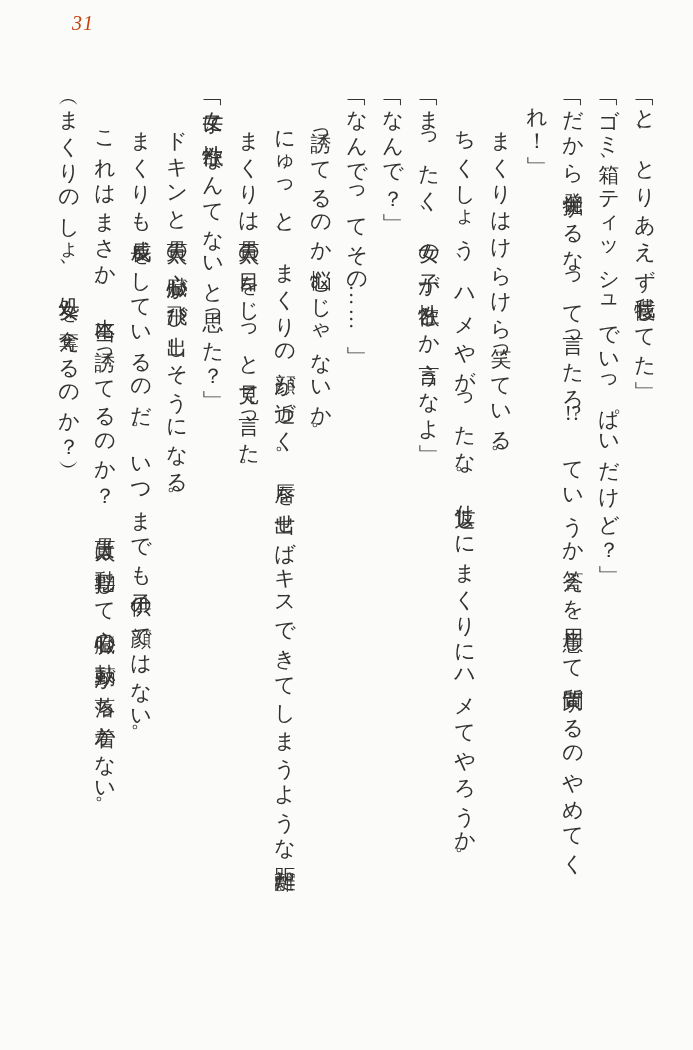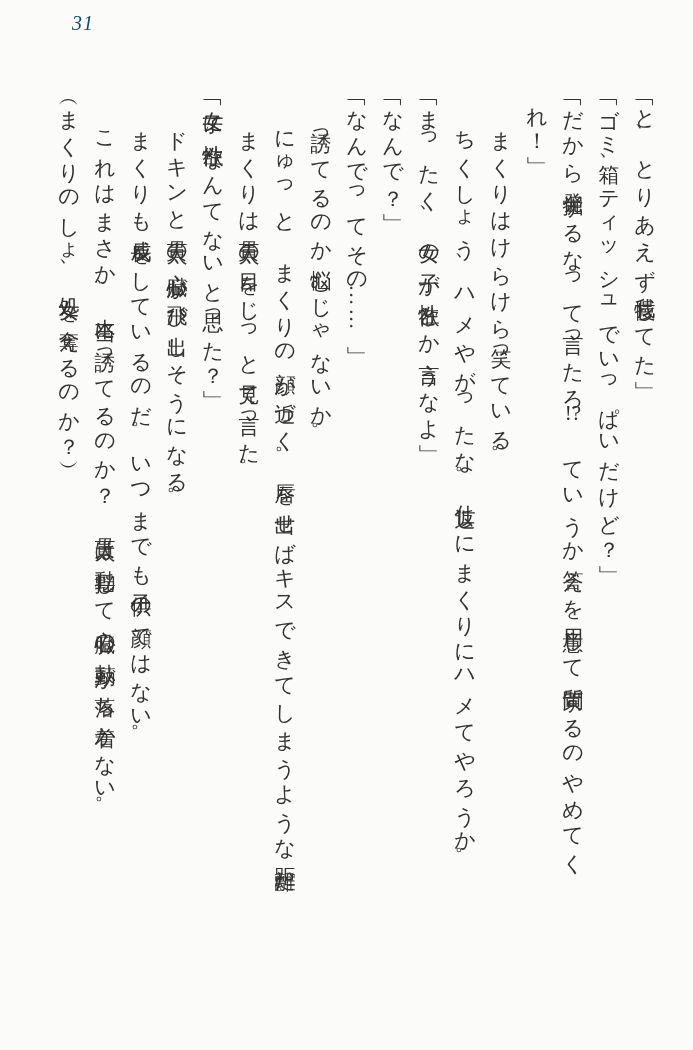--- a/index.html
+++ b/index.html
@@ -17,21 +17,21 @@
     width: 693px;
     height: 1050px;
     background: #fbfbf9;
   }
   .page-number {
     position: absolute;
     left: 72px;
     top: 12px;
     font-size: 20px;
     font-style: italic;
-    color: #0c4a6e;
+    color: #c2410c;
     letter-spacing: 1px;
   }
   .vtext {
     position: absolute;
     top: 92px;
     right: 30px;
     height: 950px;
     writing-mode: vertical-rl;
     text-orientation: mixed;
     font-size: 21px;

